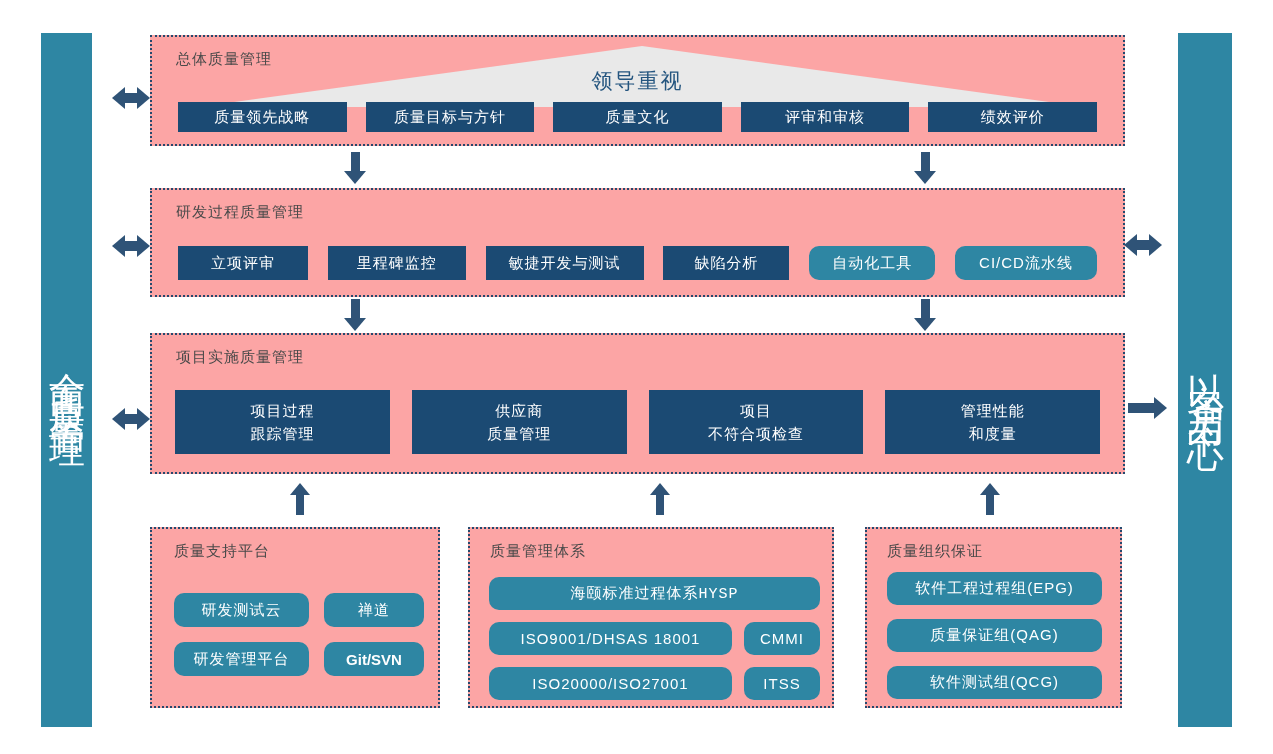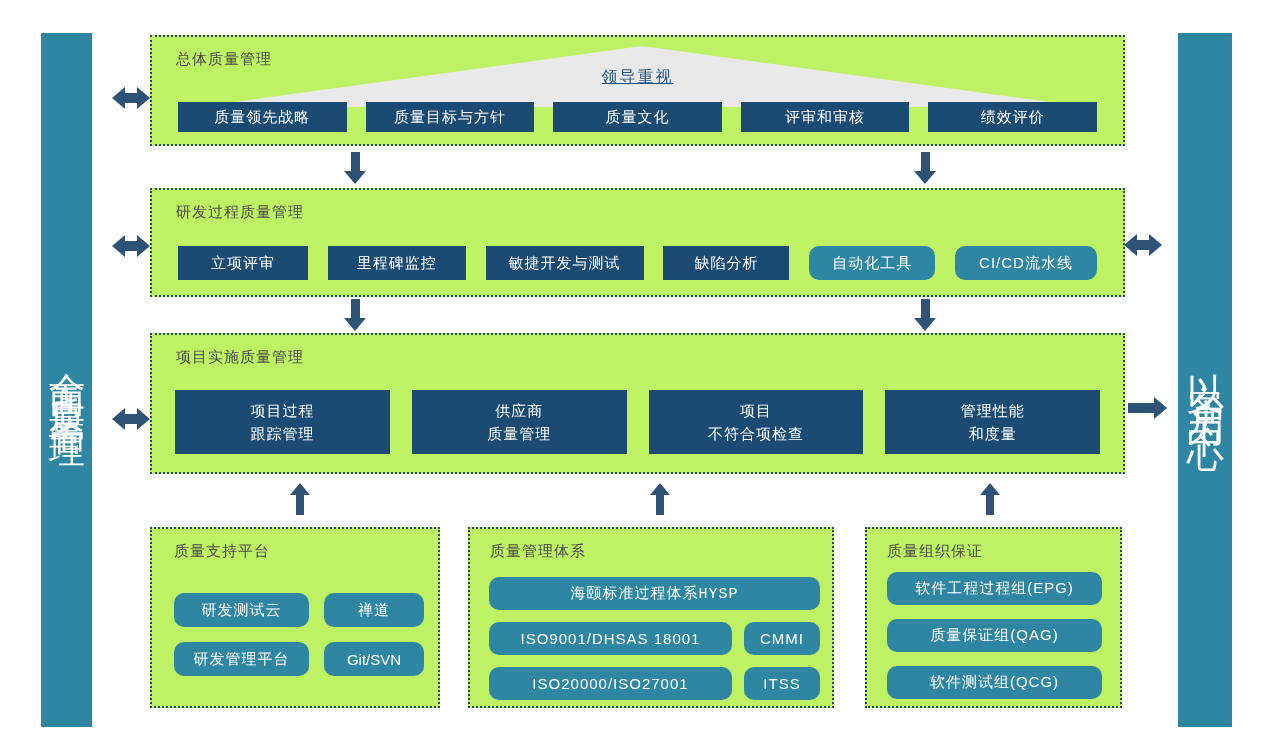--- a/index.html
+++ b/index.html
@@ -11,42 +11,42 @@
   #canvas{position:relative;width:1273px;height:754px;background:#fff;overflow:hidden;}
 
   
   .side-bar{position:absolute;top:33px;height:694px;background:var(--teal);color:#fff;
     display:flex;align-items:center;justify-content:center;
     writing-mode:vertical-rl;text-orientation:upright;font-size:36px;letter-spacing:12px;}
   #left-bar{left:41px;width:51px;}
   #right-bar{left:1178px;width:54px;font-size:37px;}
 
   
-  .group-box{position:absolute;border:2px dotted var(--border);background:#bef264;}
+  .group-box{position:absolute;border:2px dotted var(--border);background:#fca5a5;}
   .group-title{position:absolute;left:24px;top:13px;font-size:15px;color:var(--title-text);letter-spacing:1px;}
 
   #overall-box{left:150px;top:35px;width:975px;height:111px;}
   #process-box{left:150px;top:188px;width:975px;height:109px;}
   #project-box{left:150px;top:333px;width:975px;height:141px;}
   #platform-box{left:150px;top:527px;width:290px;height:181px;}
   #system-box{left:468px;top:527px;width:366px;height:181px;}
   #org-box{left:865px;top:527px;width:257px;height:181px;}
 
   
   .banner-triangle{position:absolute;left:46px;top:9px;width:0;height:0;
     border-left:444px solid transparent;border-right:444px solid transparent;
     border-bottom:61px solid var(--banner-fill);}
   .banner-label{position:absolute;left:0;right:0;top:30px;text-align:center;
-    font-size:16px;color:var(--banner-text);letter-spacing:2px;text-decoration:underline;}
+    font-size:21px;color:var(--banner-text);letter-spacing:2px;}
 
   
   .btn{background:var(--navy);color:#fff;font-size:15px;display:flex;
     align-items:center;justify-content:center;text-align:center;letter-spacing:1px;}
   .btn.teal{background:var(--teal);border-radius:10px;}
-  .btn.bold{font-weight:normal;letter-spacing:0;}
+  .btn.bold{font-weight:bold;letter-spacing:0;}
 
   .row-buttons{position:absolute;left:26px;right:26px;display:flex;}
   #overall-buttons{bottom:12px;gap:19px;}
   #overall-buttons .btn{flex:1;height:30px;}
   #process-buttons{bottom:15px;justify-content:space-between;}
   #process-buttons .btn{height:34px;}
   #project-buttons{left:23px;right:23px;bottom:18px;gap:22px;}
   #project-buttons .btn{flex:1;height:64px;flex-direction:column;line-height:23px;}
 
   

